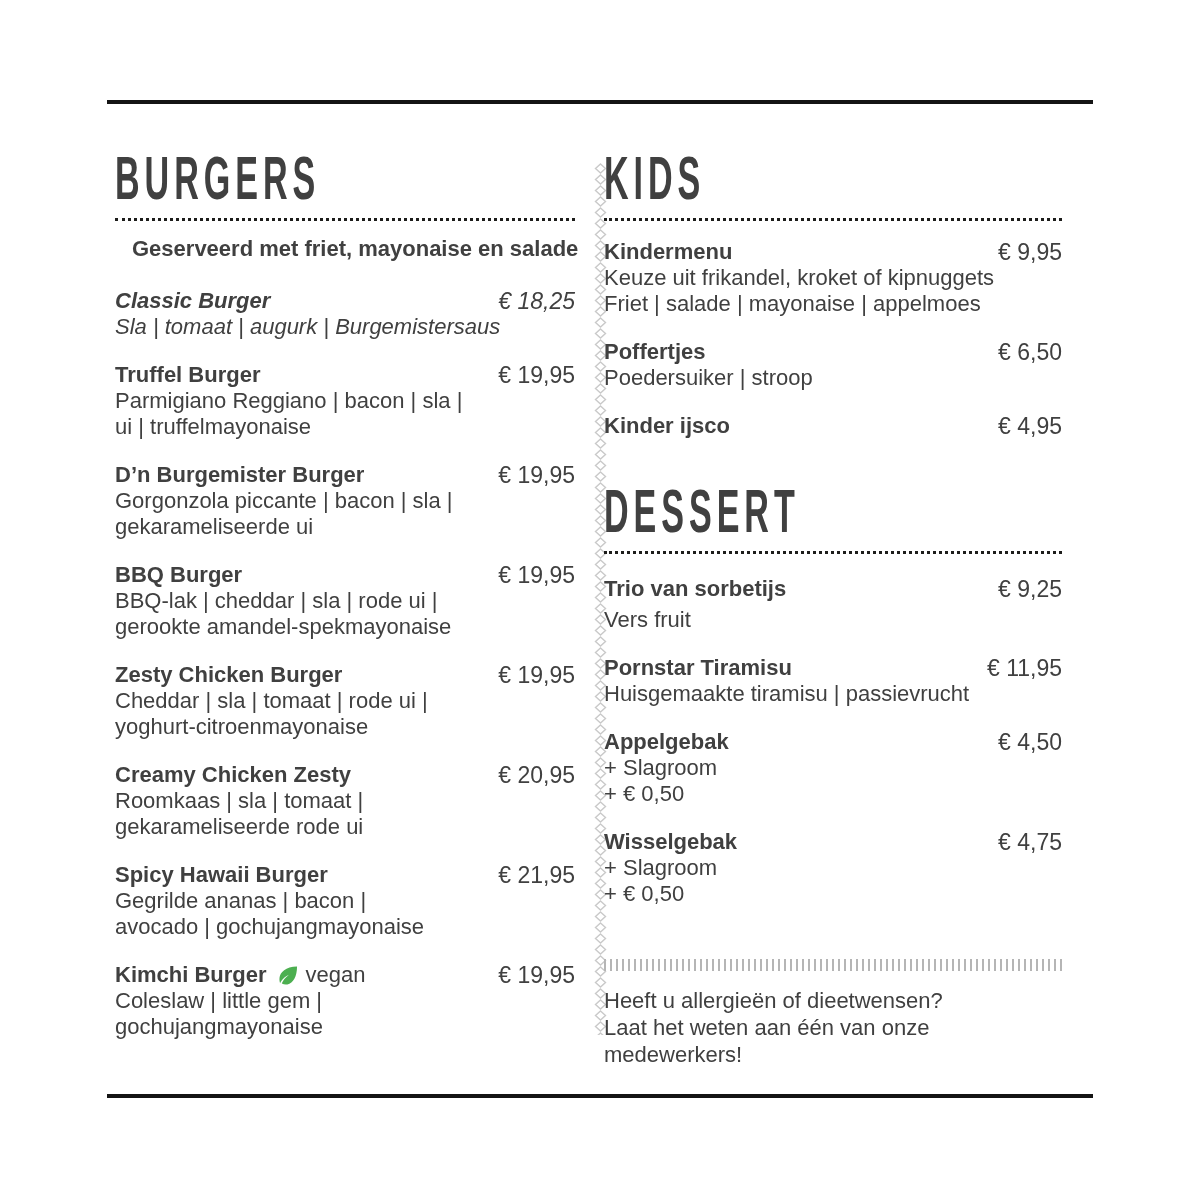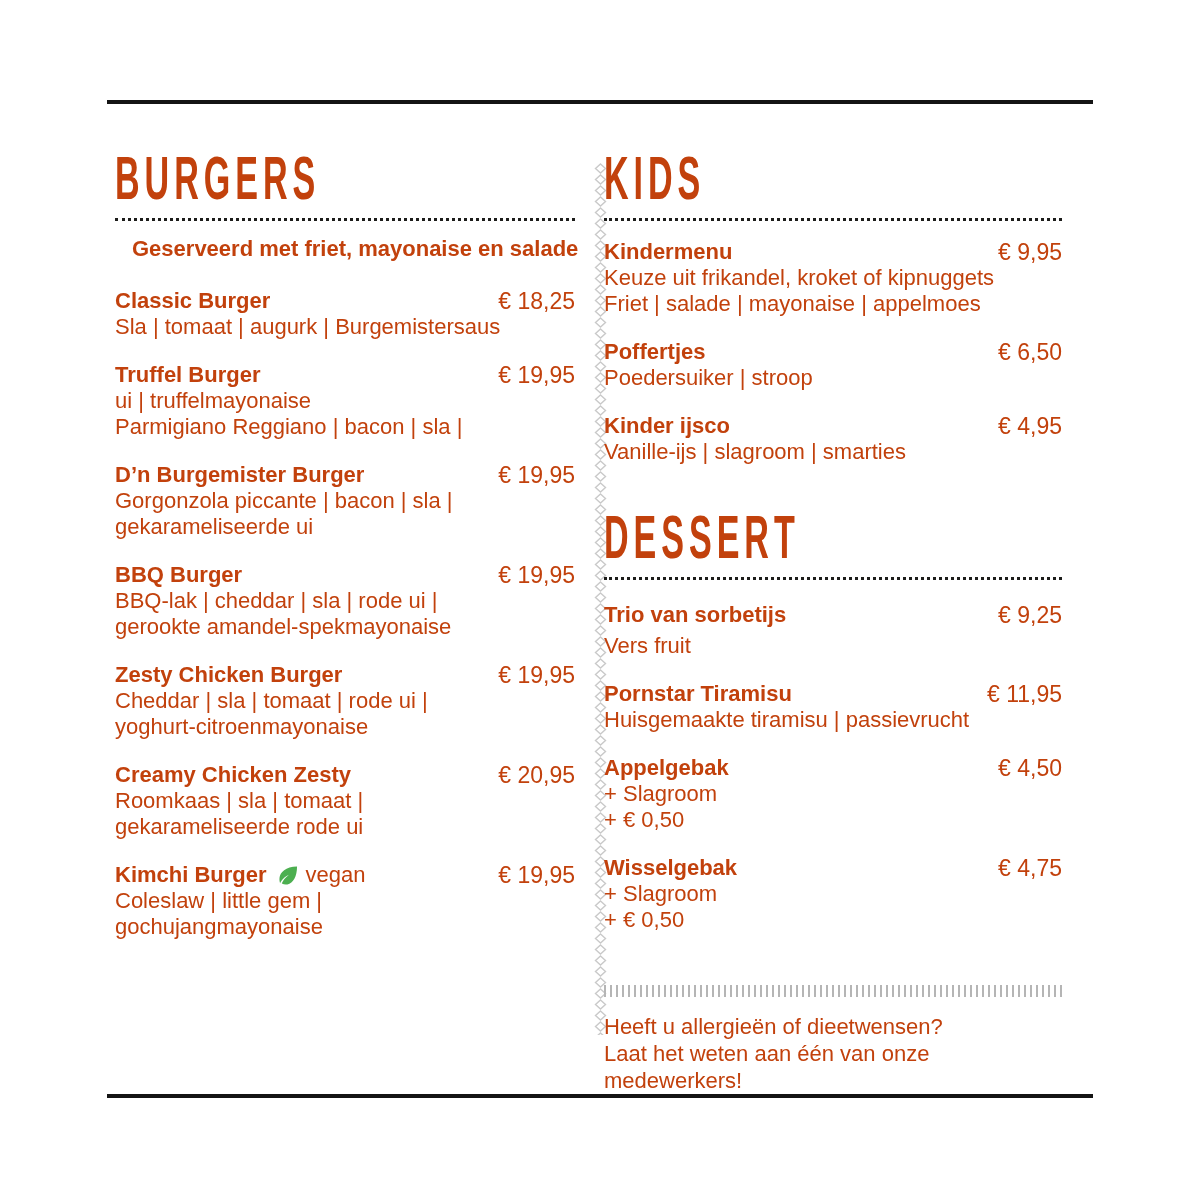--- a/index.html
+++ b/index.html
@@ -1,41 +1,41 @@
 <!DOCTYPE html>
 <html><head>
 <meta charset="utf-8">
 <style>
   html,body{margin:0;padding:0;background:#ffffff;}
   .page{
     position:relative;
     width:1200px;height:1200px;
     background:#ffffff;
     font-family:"Liberation Sans", sans-serif;
-    color:#c2410c;
+    color:#404040;
     overflow:hidden;
   }
   .rule{position:absolute;left:107px;width:986px;height:4px;background:#141414;}
   .rule-top{top:100px;}
   .rule-bottom{top:1094px;}
 
   .col{position:absolute;top:152px;}
   .col-left{left:115px;width:460px;}
   .col-right{left:604px;width:458px;}
 
   .heading{
     margin:0;height:52px;line-height:52px;
     font-size:62px;font-weight:700;letter-spacing:9px;white-space:nowrap;
     transform:scale(0.55,1);transform-origin:left top;
   }
   .dotted{margin-top:14px;height:0;border-top:3px dotted #1d1d1b;}
   .note{margin:15px 0 0 17px;font-size:22px;font-weight:700;line-height:26px;white-space:nowrap;}
 
   .item{margin-top:22px;}
-  .mt26{margin-top:26px !important;}
+  .mt26{margin-top:26px !important;font-style:italic;}
   .mt18{margin-top:18px !important;}
   .mt46{margin-top:46px !important;}
 
   .row{display:flex;justify-content:space-between;align-items:flex-end;}
   .iname{font-size:22px;font-weight:700;line-height:26px;white-space:nowrap;display:inline-flex;align-items:center;}
   .price{font-size:23px;font-weight:400;line-height:26px;white-space:nowrap;margin-left:12px;}
   .desc{font-size:22px;font-weight:400;line-height:26px;white-space:nowrap;}
   .desc-gap{margin-top:5px;}
   .addon-row{display:flex;justify-content:space-between;font-size:22px;font-weight:400;line-height:26px;flex-direction:column;}
 
@@ -69,22 +69,22 @@
         <span class="price">€ 18,25</span>
       </div>
       <div class="desc">Sla | tomaat | augurk | Burgemistersaus</div>
     </div>
 
     <div class="item">
       <div class="row">
         <span class="iname">Truffel Burger</span>
         <span class="price">€ 19,95</span>
       </div>
+      <div class="desc">Parmigiano Reggiano | bacon | sla |</div>
       <div class="desc">ui | truffelmayonaise</div>
-      <div class="desc">Parmigiano Reggiano | bacon | sla |</div>
     </div>
 
     <div class="item">
       <div class="row">
         <span class="iname">D’n Burgemister Burger</span>
         <span class="price">€ 19,95</span>
       </div>
       <div class="desc">Gorgonzola piccante | bacon | sla |</div>
       <div class="desc">gekarameliseerde ui</div>
     </div>
@@ -109,20 +109,28 @@
 
     <div class="item">
       <div class="row">
         <span class="iname">Creamy Chicken Zesty</span>
         <span class="price">€ 20,95</span>
       </div>
       <div class="desc">Roomkaas | sla | tomaat |</div>
       <div class="desc">gekarameliseerde rode ui</div>
     </div>
 
+    <div class="item">
+      <div class="row">
+        <span class="iname">Spicy Hawaii Burger</span>
+        <span class="price">€ 21,95</span>
+      </div>
+      <div class="desc">Gegrilde ananas | bacon |</div>
+      <div class="desc">avocado | gochujangmayonaise</div>
+    </div>
 
     <div class="item">
       <div class="row">
         <span class="iname">
           <span>Kimchi Burger</span>
           <span class="vegan-wrap">
             <svg width="23" height="21" viewBox="0 0 24 22" aria-hidden="true">
               <path fill="#4caf50" d="M22 1.5C10 1.8 4.2 7.6 3.6 13.6c-.3 3 .7 5.4.7 5.4s2.2-5.8 9.2-8.9c-5 3.9-7.1 7.7-7.4 9.4 1.6.9 3.6 1.3 5.8.9C18 19.2 22 11.6 22 1.5z"></path>
             </svg>
             <span>vegan</span>
@@ -163,21 +171,20 @@
         <span class="price">€ 6,50</span>
       </div>
       <div class="desc">Poedersuiker | stroop</div>
     </div>
 
     <div class="item">
       <div class="row">
         <span class="iname">Kinder ijsco</span>
         <span class="price">€ 4,95</span>
       </div>
-      <div class="desc">Vanille-ijs | slagroom | smarties</div>
     </div>
 
     <h1 class="heading mt46">DESSERT</h1>
     <div class="dotted"></div>
 
     <div class="item">
       <div class="row">
         <span class="iname">Trio van sorbetijs</span>
         <span class="price">€ 9,25</span>
       </div>

